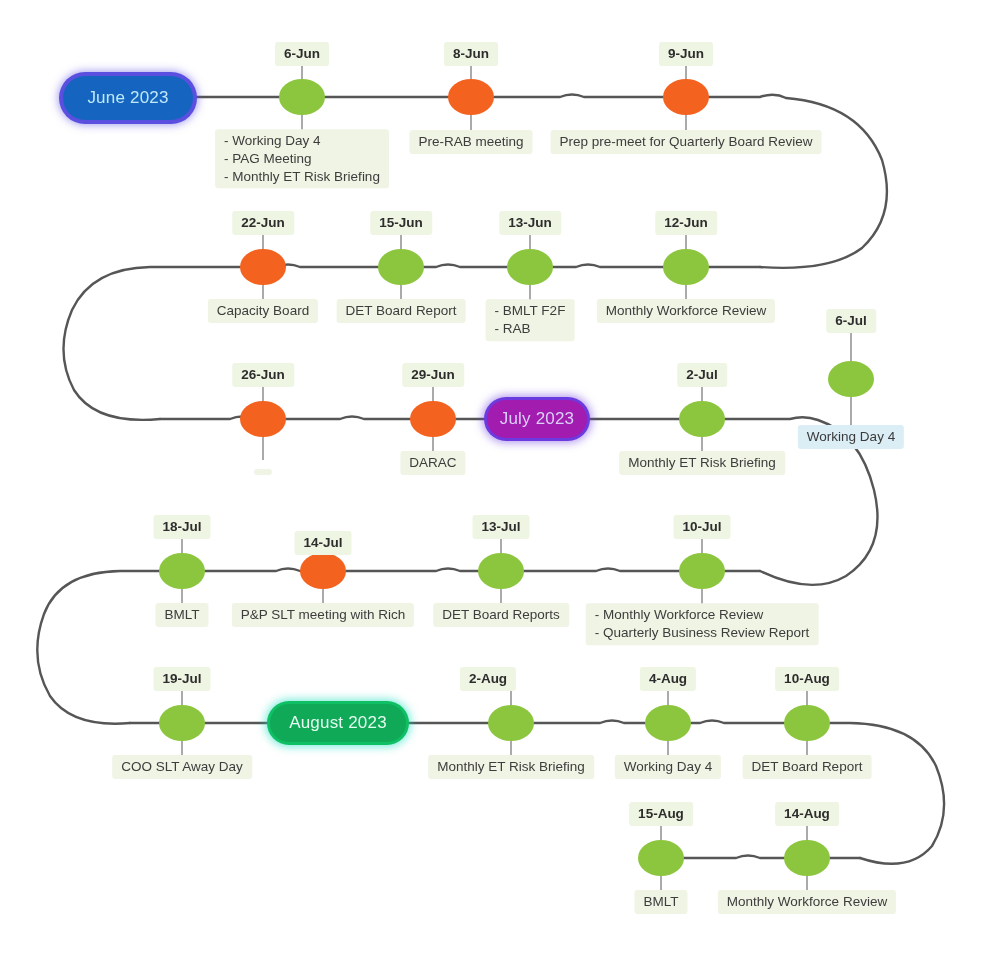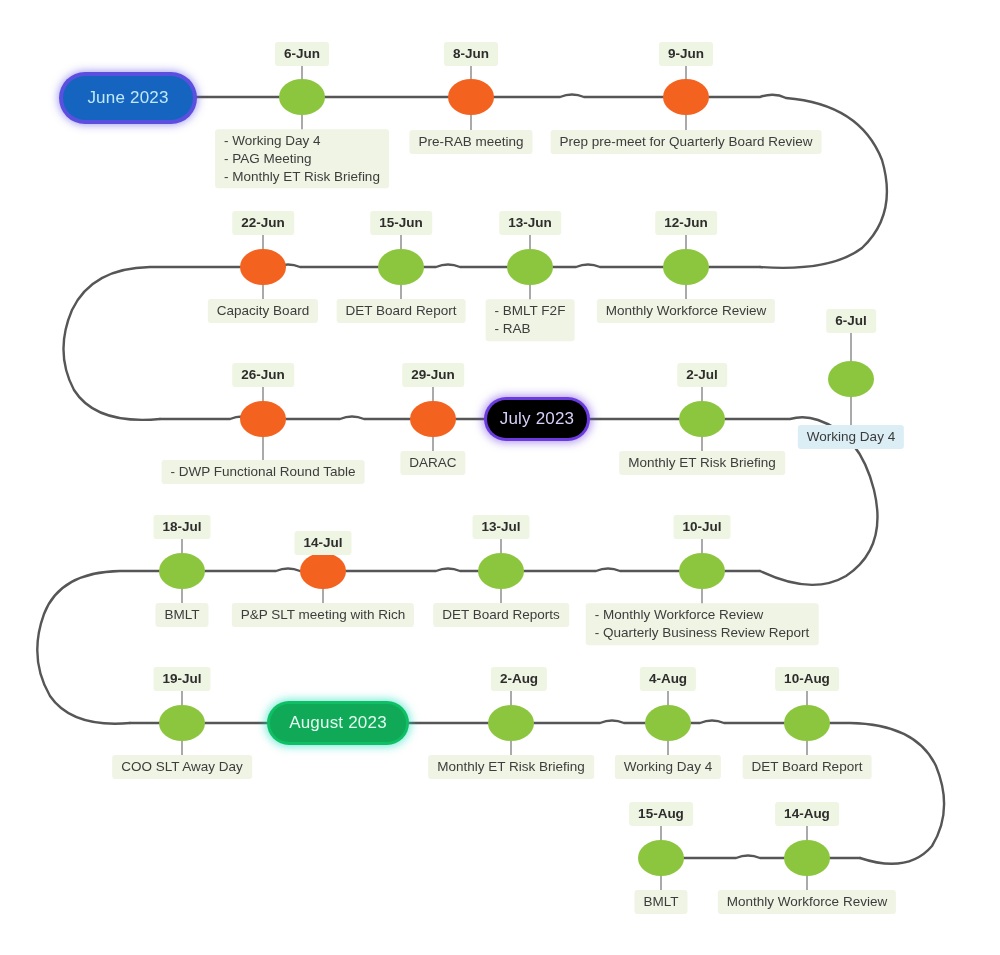--- a/index.html
+++ b/index.html
@@ -81,21 +81,21 @@
     letter-spacing: 0.2px;
     z-index: 6;
     white-space: nowrap;
   }
   .milestone.june {
     background: #1565C0;
     color: #BFE9F7;
     box-shadow: 0 0 0 4px #5B4FE0, 0 0 9px 5px rgba(91,79,224,0.55);
   }
   .milestone.july {
-    background: #000000;
+    background: #a21caf;
     color: #D9CFF8;
     box-shadow: 0 0 0 3px #6C3BE0, 0 0 9px 5px rgba(108,59,224,0.5);
   }
   .milestone.august {
     background: #0FA958;
     color: #E4FBEF;
     box-shadow: 0 0 0 3px #0FBF63, 0 0 9px 5px rgba(20,220,190,0.55);
   }
 </style>
 </head>
@@ -185,21 +185,20 @@
       <div class="node orange" style="left: 263px; top: 267px; width: 46px; height: 36px;"></div>
       <div class="chip date" style="left: 263px; top: 223px;">22-Jun</div>
       <div class="chip label" style="left: 263px; top: 311px; text-align: center;">
         <span class="ln">Capacity Board</span>
       </div>
       <div class="stem" style="left: 263px; top: 383px; height: 20px;"></div>
       <div class="stem" style="left: 263px; top: 433px; height: 27px;"></div>
       <div class="node orange" style="left: 263px; top: 419px; width: 46px; height: 36px;"></div>
       <div class="chip date" style="left: 263px; top: 375px;">26-Jun</div>
       <div class="chip label" style="left: 263px; top: 472px; text-align: left;">
-        <span class="ln">- DWP Functional Round Table</span>
       </div>
       <div class="stem" style="left: 433px; top: 383px; height: 20px;"></div>
       <div class="stem" style="left: 433px; top: 433px; height: 18px;"></div>
       <div class="node orange" style="left: 433px; top: 419px; width: 46px; height: 36px;"></div>
       <div class="chip date" style="left: 433px; top: 375px;">29-Jun</div>
       <div class="chip label" style="left: 433px; top: 463px; text-align: center;">
         <span class="ln">DARAC</span>
       </div>
       <div class="stem" style="left: 702px; top: 383px; height: 20px;"></div>
       <div class="stem" style="left: 702px; top: 433px; height: 18px;"></div>
@@ -247,21 +246,21 @@
       <div class="stem" style="left: 182px; top: 687px; height: 20px;"></div>
       <div class="stem" style="left: 182px; top: 737px; height: 18px;"></div>
       <div class="node green" style="left: 182px; top: 723px; width: 46px; height: 36px;"></div>
       <div class="chip date" style="left: 182px; top: 679px;">19-Jul</div>
       <div class="chip label" style="left: 182px; top: 767px; text-align: center;">
         <span class="ln">COO SLT Away Day</span>
       </div>
       <div class="stem" style="left: 511px; top: 687px; height: 20px;"></div>
       <div class="stem" style="left: 511px; top: 737px; height: 18px;"></div>
       <div class="node green" style="left: 511px; top: 723px; width: 46px; height: 36px;"></div>
-      <div class="chip date" style="left: 519px; top: 679px;">2-Aug</div>
+      <div class="chip date" style="left: 488px; top: 679px;">2-Aug</div>
       <div class="chip label" style="left: 511px; top: 767px; text-align: center;">
         <span class="ln">Monthly ET Risk Briefing</span>
       </div>
       <div class="stem" style="left: 668px; top: 687px; height: 20px;"></div>
       <div class="stem" style="left: 668px; top: 737px; height: 18px;"></div>
       <div class="node green" style="left: 668px; top: 723px; width: 46px; height: 36px;"></div>
       <div class="chip date" style="left: 668px; top: 679px;">4-Aug</div>
       <div class="chip label" style="left: 668px; top: 767px; text-align: center;">
         <span class="ln">Working Day 4</span>
       </div>

